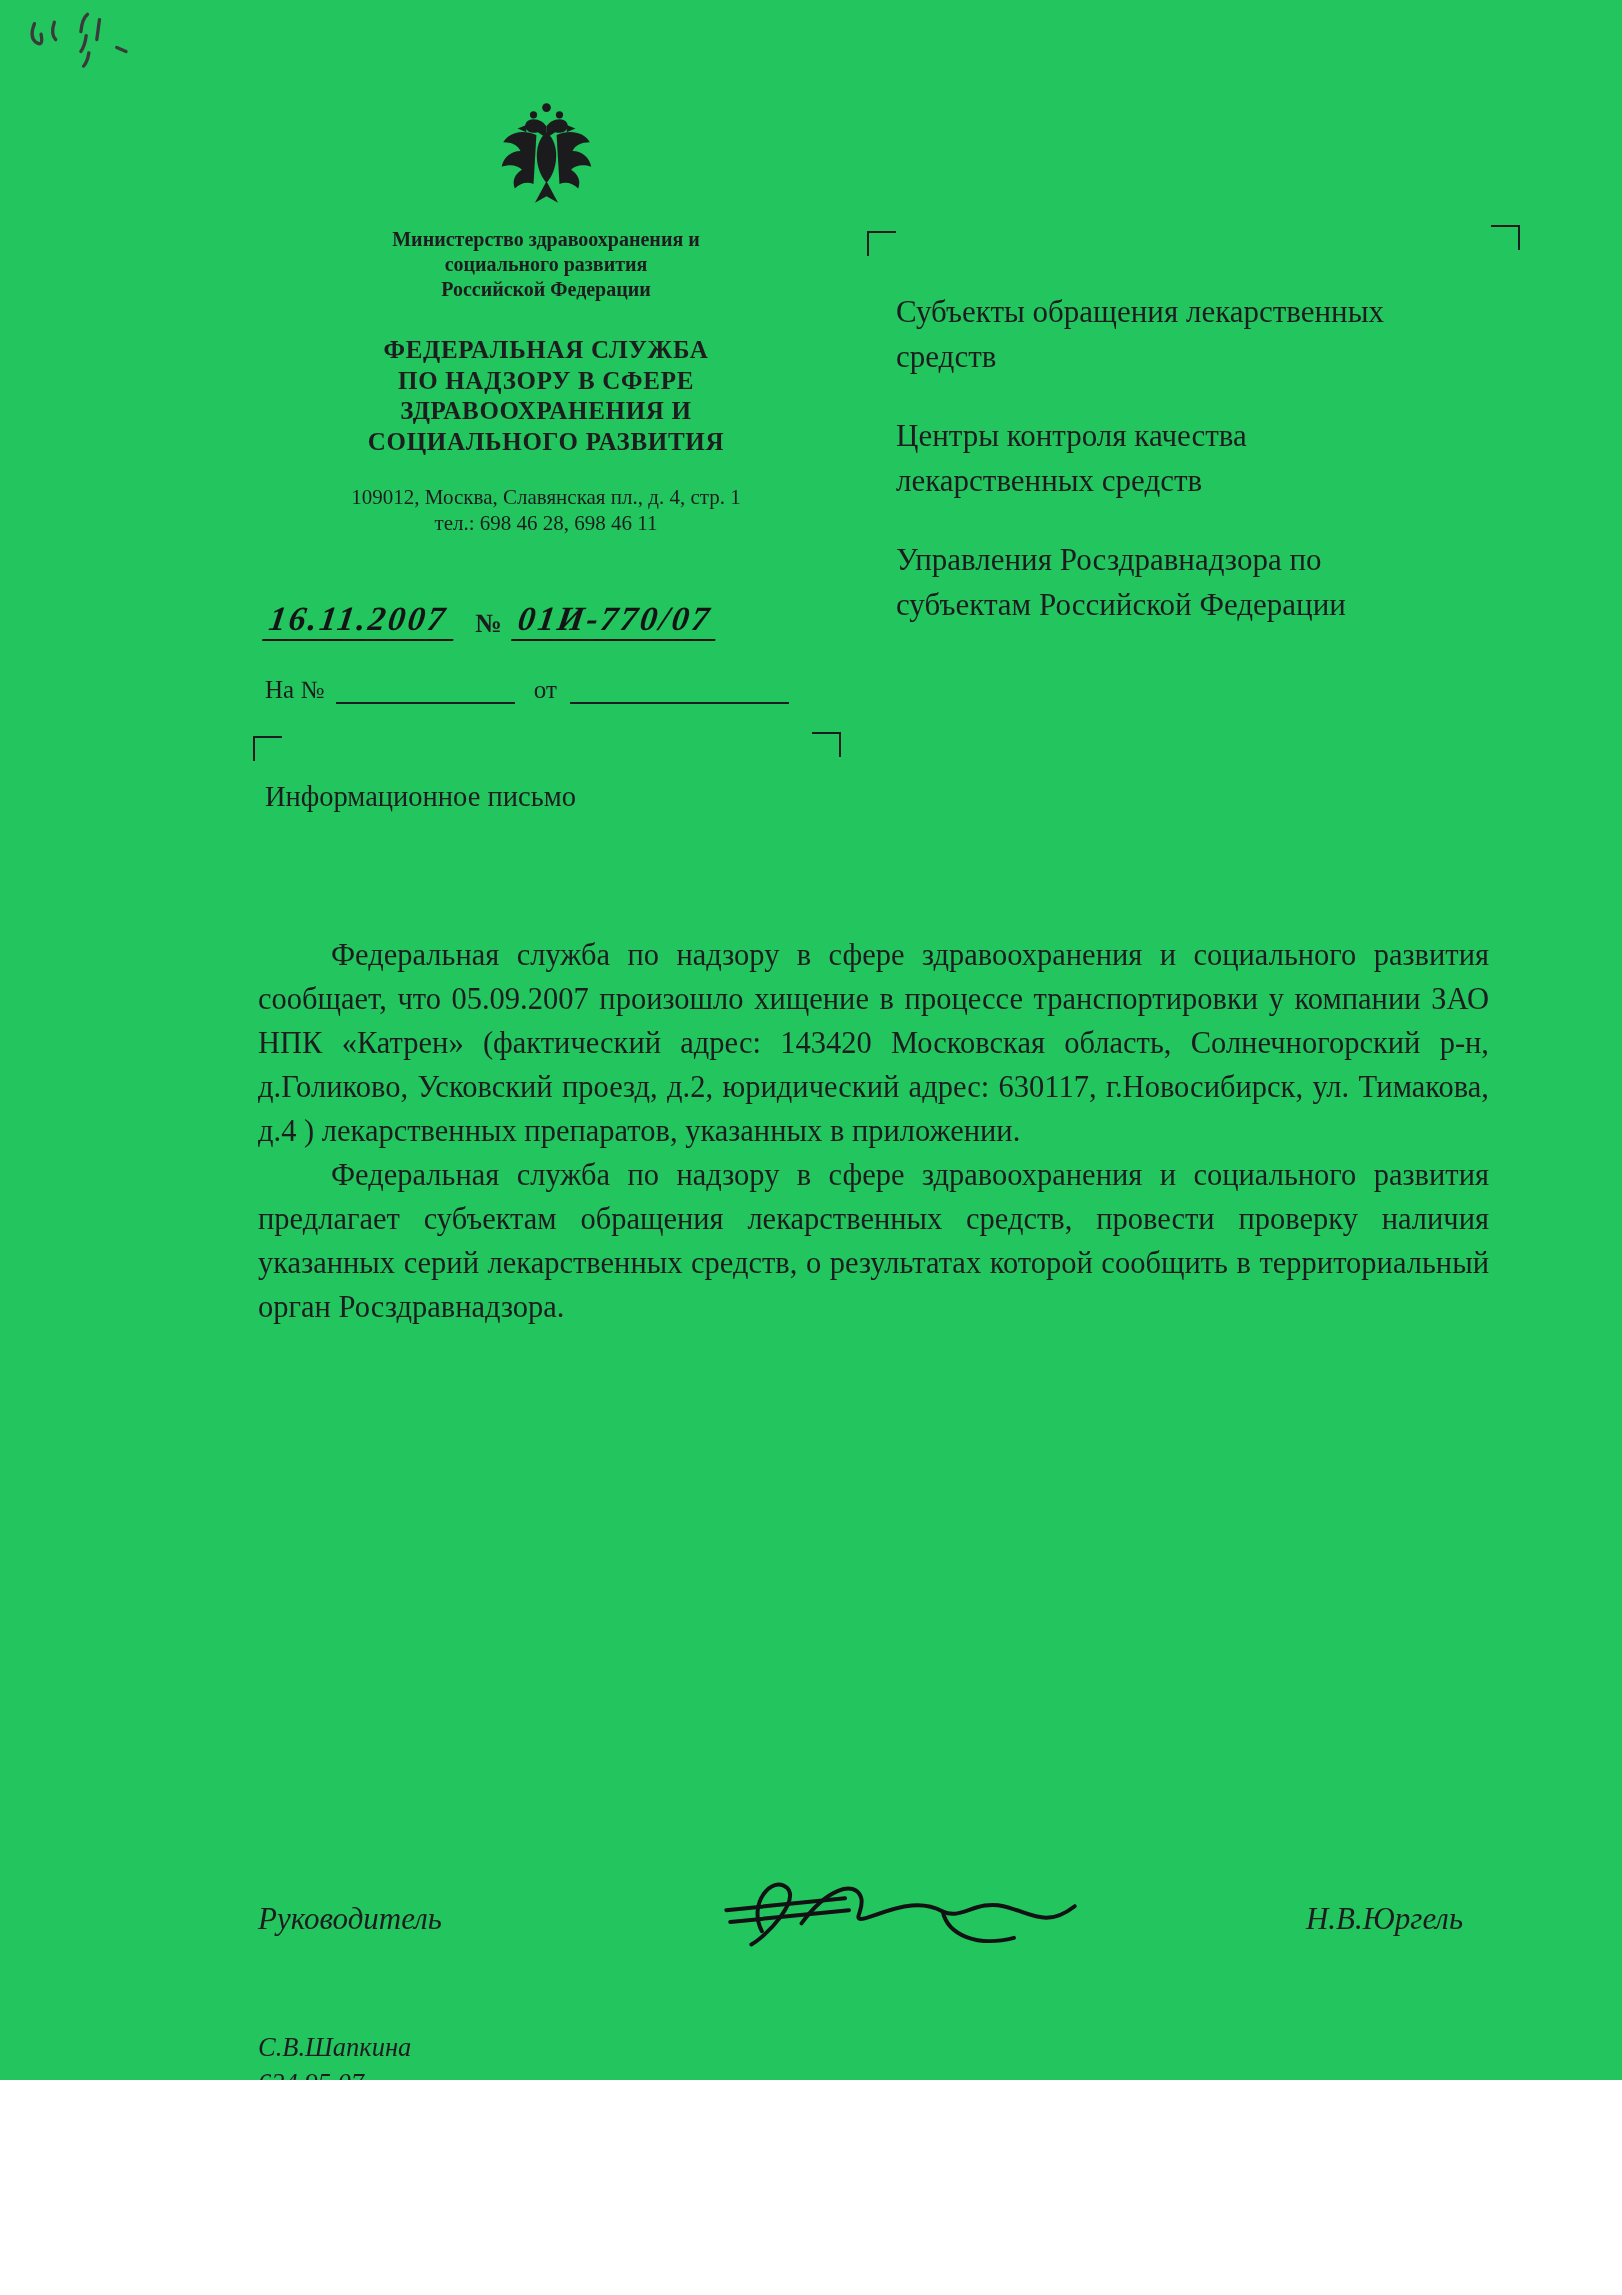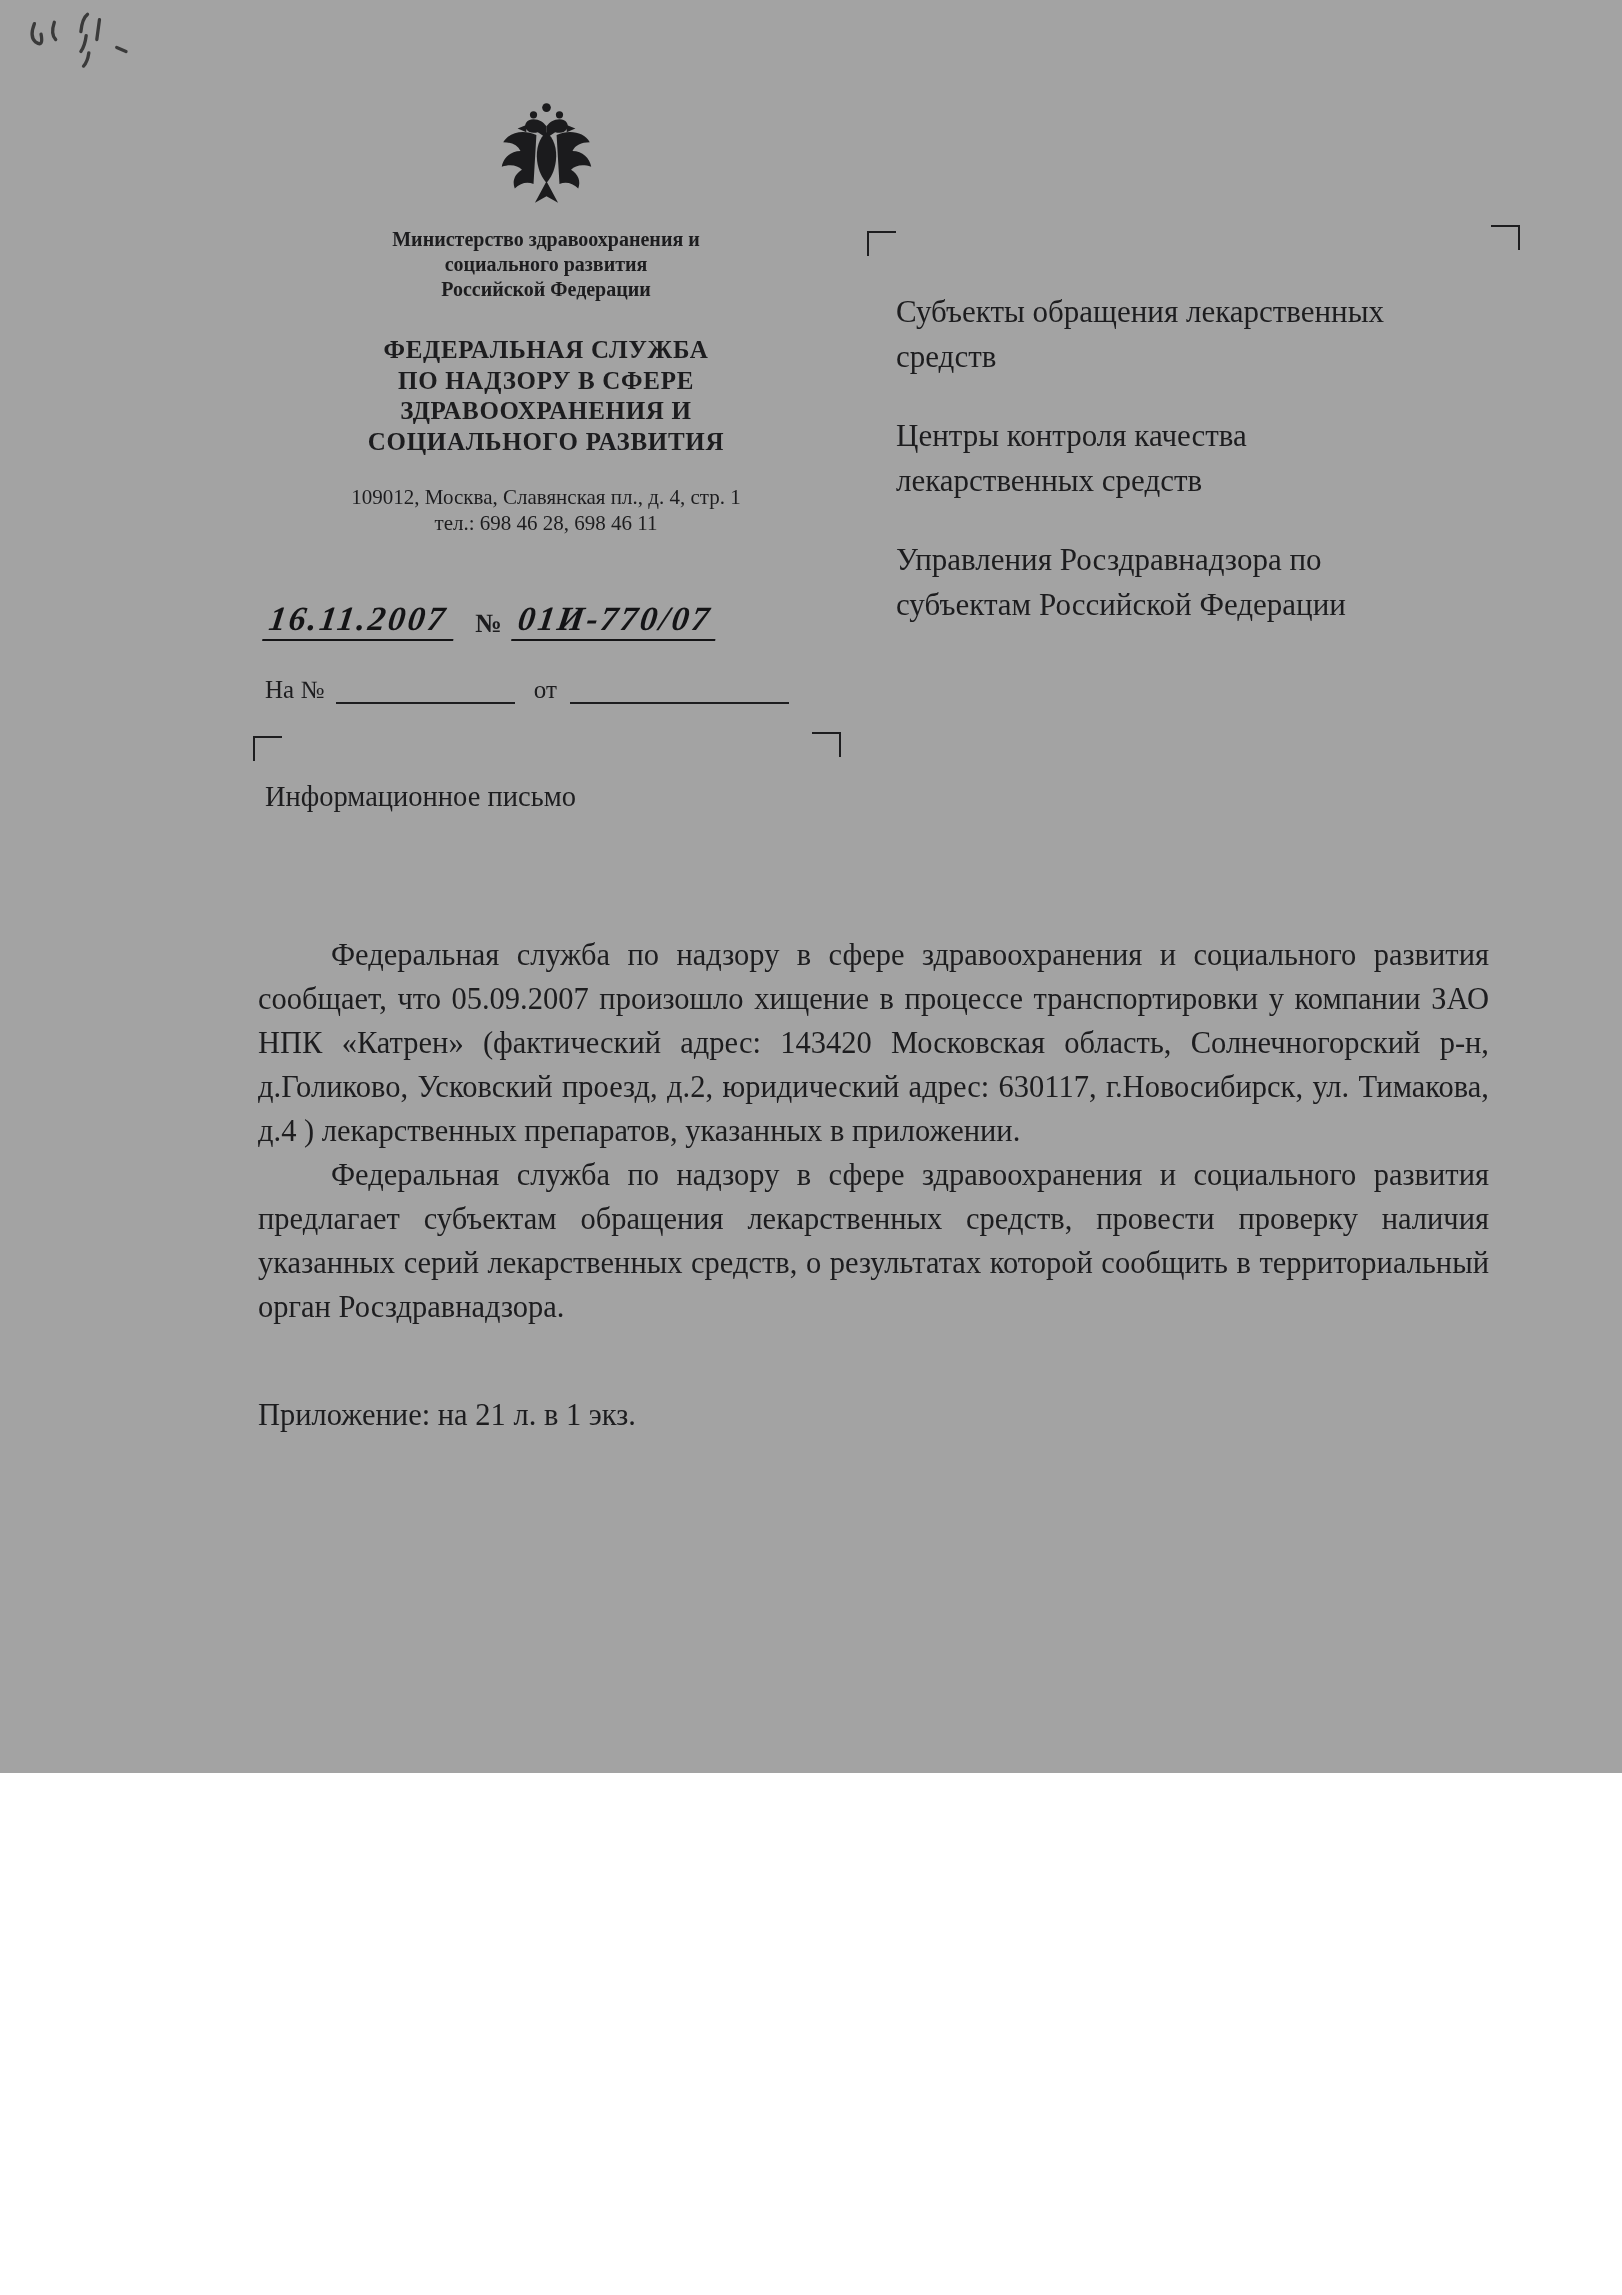--- a/index.html
+++ b/index.html
@@ -1,20 +1,20 @@
 <!DOCTYPE html>
 <html lang="ru" style="font-size:10.6px"><head>
 <meta charset="utf-8">
 <style>
   html, body { margin: 0; padding: 0; }
   .page {
     position: relative;
     width: 1622px;
-    height: 1773px;
-    background: #a3a3a3;
+    height: 2080px;
+    background: #22c55e;
     font-family: "Liberation Serif", "DejaVu Serif", serif;
     color: #1d1d1f;
     overflow: hidden;
   }
   .preline { white-space: pre-line; }
 
   
   .pencil-marks { position: absolute; left: 25px; top: 9.3px; }
 
   
@@ -188,21 +188,20 @@
 средств</p>
     <p class="preline">Центры контроля качества
 лекарственных средств</p>
     <p class="preline">Управления Росздравнадзора по
 субъектам Российской Федерации</p>
   </div>
 
   <div class="body-block">
     <p>Федеральная служба по надзору в сфере здравоохранения и социального развития сообщает, что 05.09.2007 произошло хищение в процессе транспортировки у компании ЗАО НПК «Катрен» (фактический адрес: 143420 Московская область, Солнечногорский р-н, д.Голиково, Усковский проезд, д.2, юридический адрес: 630117, г.Новосибирск, ул. Тимакова, д.4 ) лекарственных препаратов, указанных в приложении.</p>
     <p>Федеральная служба по надзору в сфере здравоохранения и социального развития предлагает субъектам обращения лекарственных средств, провести проверку наличия указанных серий лекарственных средств, о результатах которой сообщить в территориальный орган Росздравнадзора.</p>
-    <p class="attachment">Приложение: на 21 л. в 1 экз.</p>
   </div>
 
   <div class="sig-row">
     <span>Руководитель</span>
     <span class="sig-scribble">
       <svg width="371" height="99" viewBox="0 0 560 150">
         <g stroke="#121214" stroke-width="6" fill="none" stroke-linecap="round">
           <path d="M70 108 C48 66 86 22 108 42 C128 62 76 116 54 128"></path>
           <path d="M16 76 L196 58"></path>
           <path d="M22 94 L202 76"></path>

